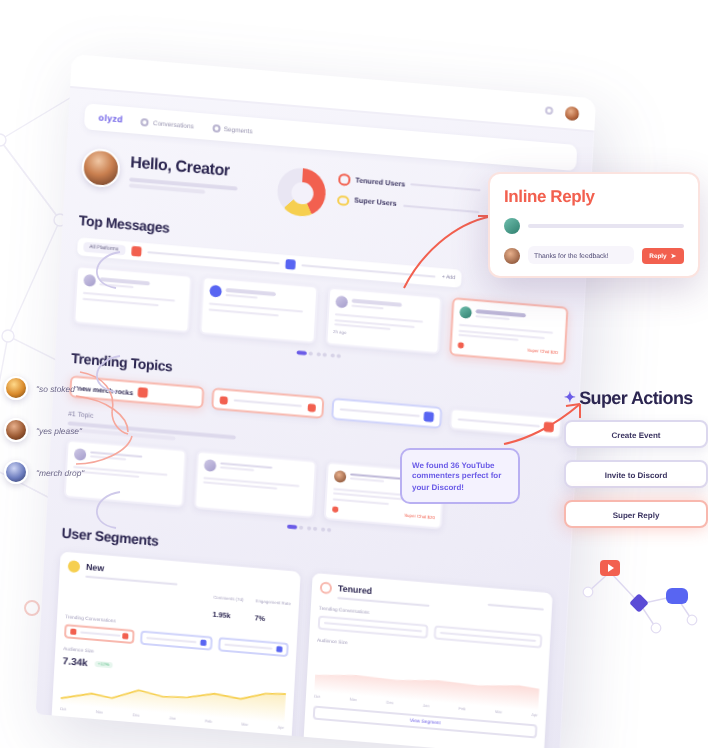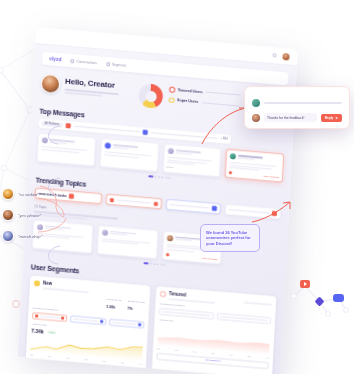--- a/index.html
+++ b/index.html
@@ -617,20 +617,21 @@
             </div>
             <div class="seg-btn">View Segment</div>
           </div>
         </div>
 
       </div>
     </div>
   </div>
 
   <div class="float inline-reply">
+    <div class="ir-title">Inline Reply</div>
     <div class="ir-row">
       <span class="ir-av"></span>
       <span class="ir-l"></span>
     </div>
     <div class="ir-row">
       <span class="ir-av b"></span>
       <span class="ir-box">
         <span class="ir-txt">Thanks for the feedback!</span>
       </span>
       <span class="ir-btn">
@@ -647,20 +648,29 @@
 
   <div class="float purple-note">
     <div class="pn-txt">We found 36 YouTube commenters perfect for your Discord!</div>
   </div>
 
   <svg class="float" style="left:250px;top:196px;width:48px;height:30px;z-index:25">
     <path d="M2 26 C12 24, 26 18, 40 6" fill="none" stroke="#f2604f" stroke-width="1"></path>
     <path d="M40 6 L33 7 M40 6 L40 13" fill="none" stroke="#f2604f" stroke-width="1"></path>
   </svg>
 
+  <div class="float super">
+    <div class="sa-title">
+      <span class="spark4">✦</span>
+      <span>Super Actions</span>
+    </div>
+    <div class="sa-btn">Create Event</div>
+    <div class="sa-btn">Invite to Discord</div>
+    <div class="sa-btn hl">Super Reply</div>
+  </div>
 
   <div class="quotes">
     <div class="q">
       <span class="q-av a"></span>
       <span class="q-t">"so stoked"</span>
     </div>
     <div class="q">
       <span class="q-av b"></span>
       <span class="q-t">"yes please"</span>
     </div>

